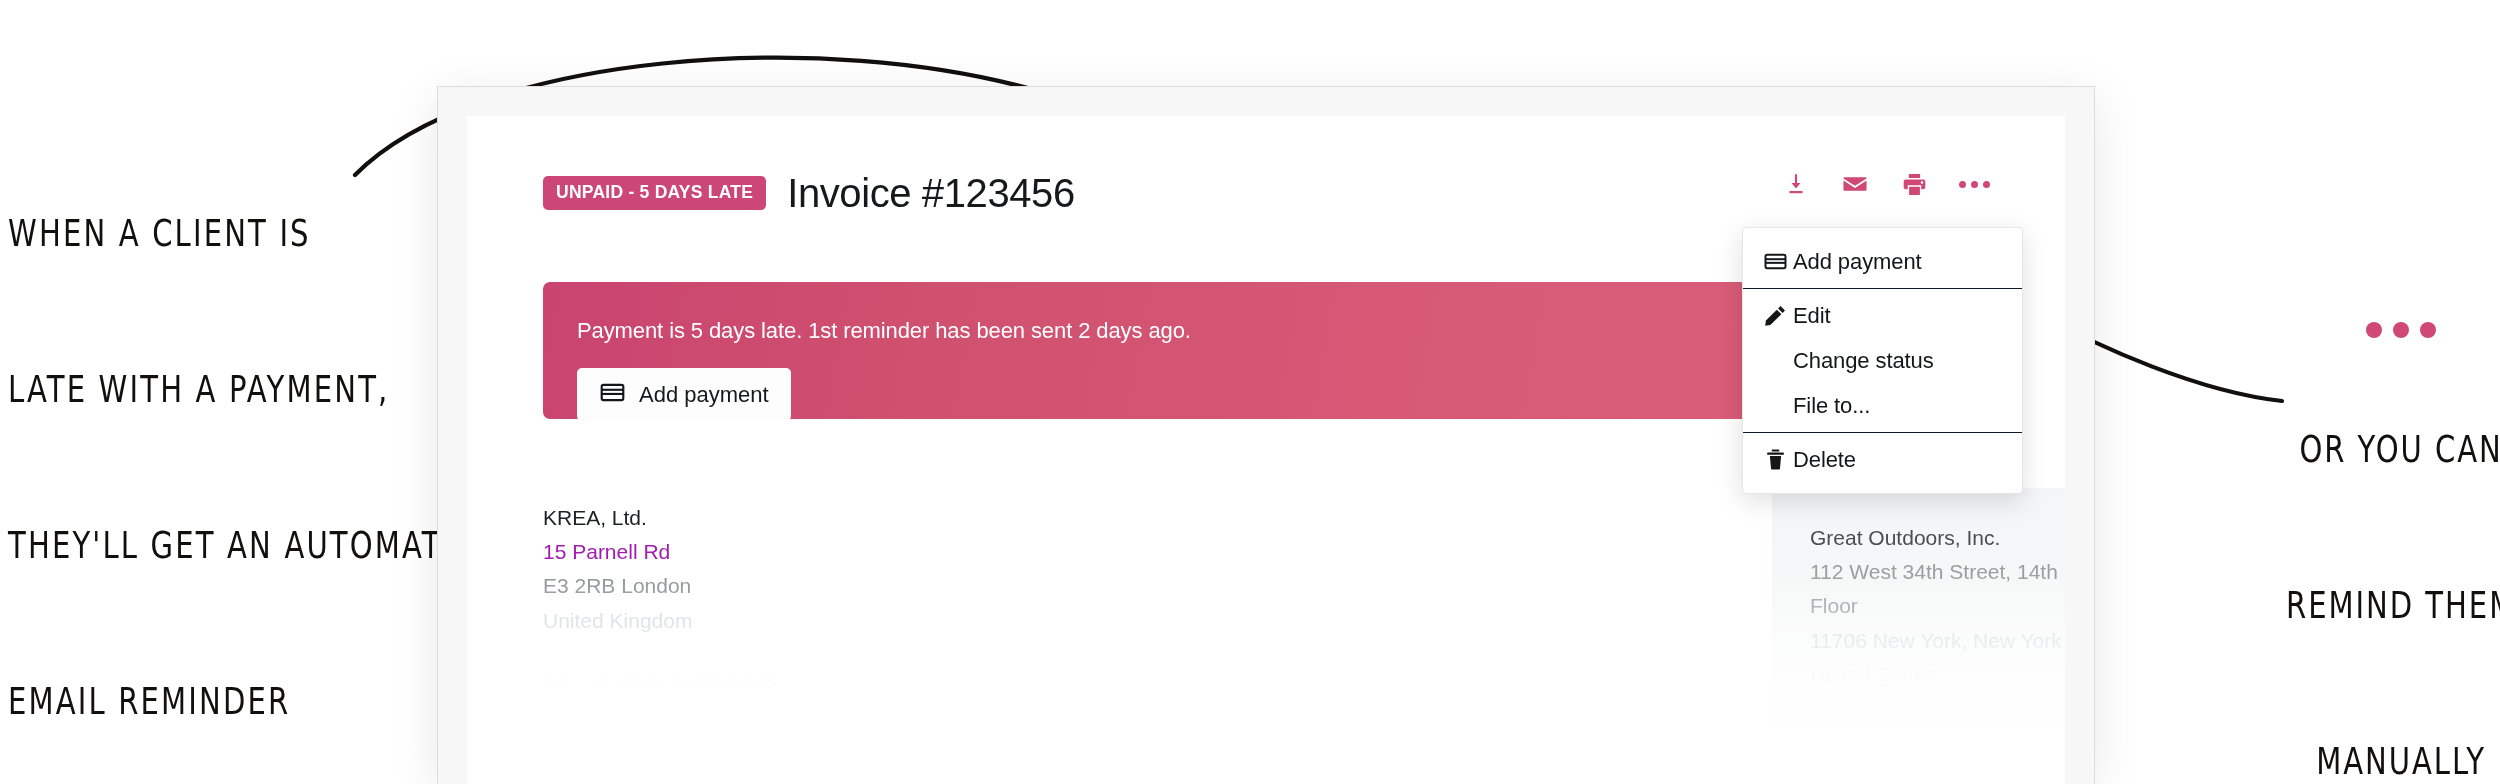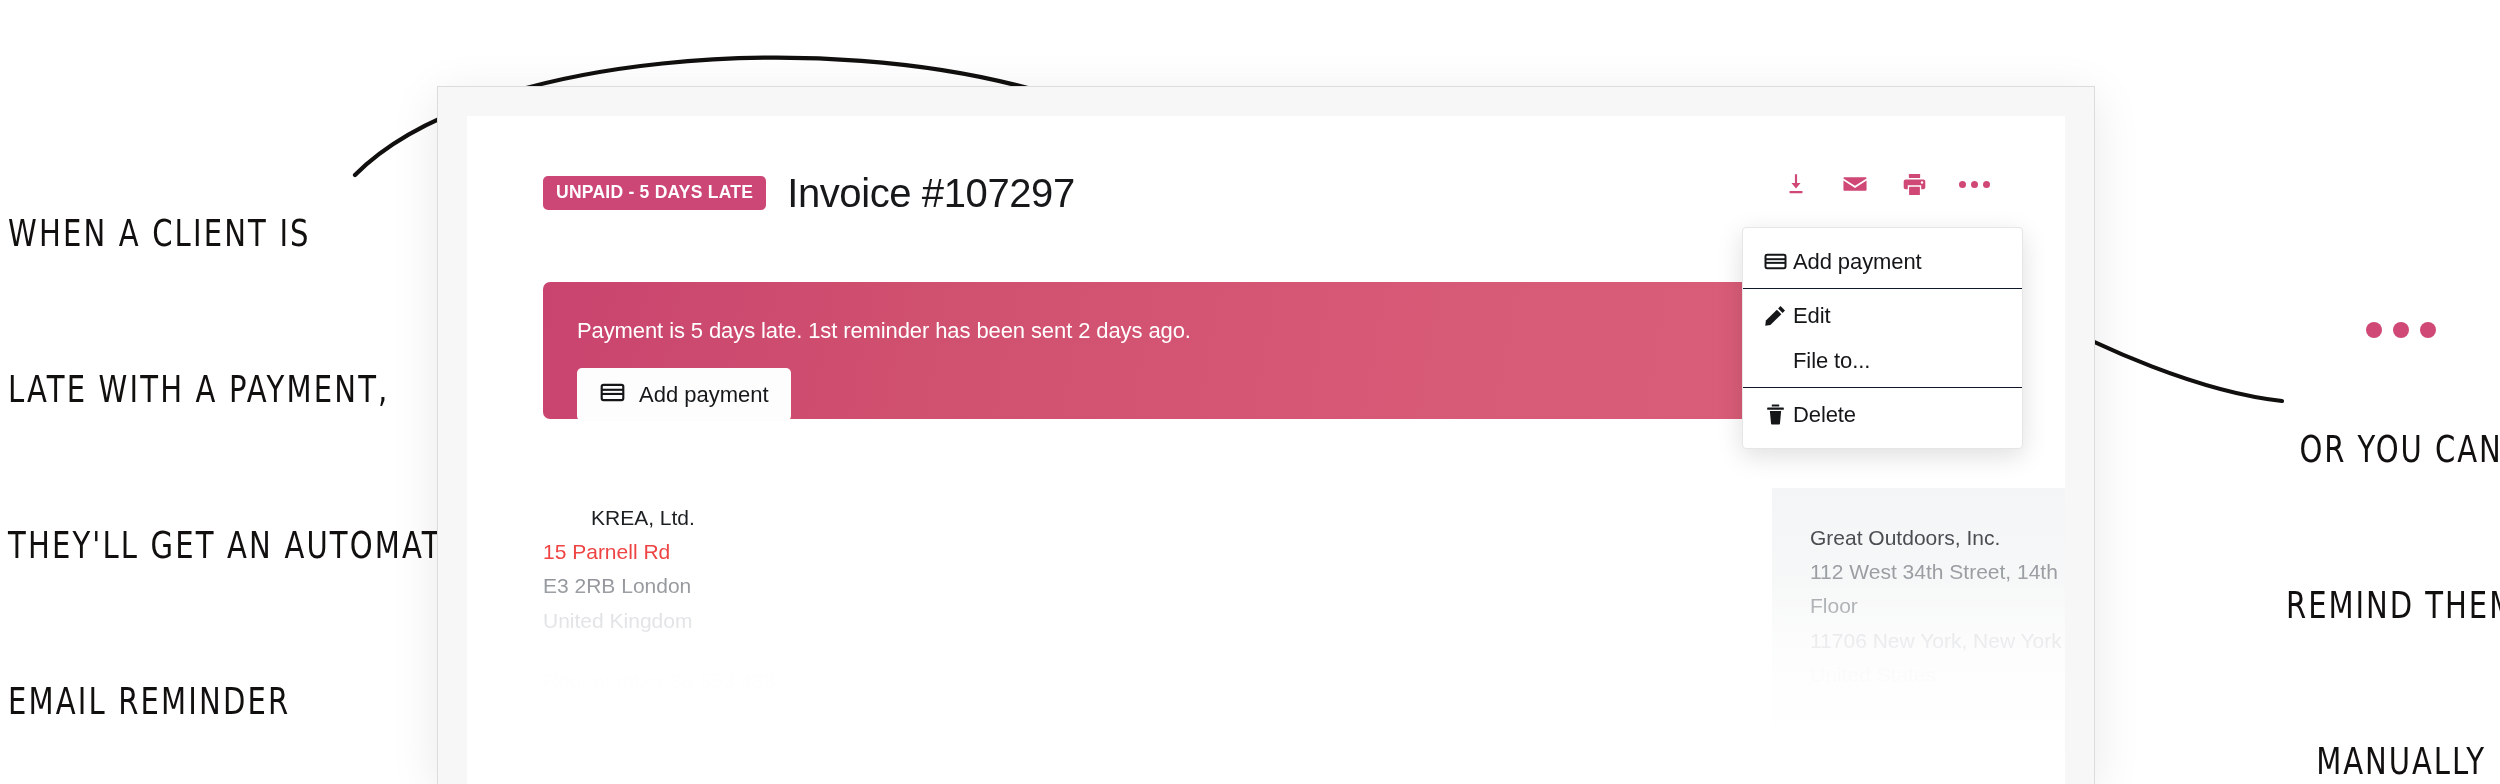--- a/index.html
+++ b/index.html
@@ -101,22 +101,22 @@
     background:#fdfdfd;border:none;border-radius:5px;
     height:53px;padding:0 22px;
     display:flex;align-items:center;gap:13px;
     cursor:pointer;
   }
   #alert-action .lbl{font-size:22px;color:#16181a;white-space:nowrap;}
 
   
   .party{position:absolute;font-size:21px;line-height:1.63;}
   #party-from{left:76px;top:385px;}
-  #party-from .l0{color:#1d2023;margin-left:48px;}
-  #party-from .l1{color:#ef4444;}
+  #party-from .l0{color:#1d2023;}
+  #party-from .l1{color:#a21caf;}
   #party-from .l2{color:#8d9196;}
   #party-from .l3{color:#d3d6d9;}
   #party-from .l4{color:#fafbfb;padding-top:26px;}
 
   #party-to-panel{
     position:absolute;left:1305px;top:372px;width:420px;height:296px;
     background:linear-gradient(180deg,#f4f5f6 0%,#f7f8f8 42%,#fcfcfc 78%,#ffffff 100%);
   }
   #party-to{left:1343px;top:405px;}
   #party-to .l0{color:#4a4e52;}
@@ -193,21 +193,21 @@
     <path d="M 58 2 L 4 12 L 46 46"></path>
   </svg>
 
   <div id="frame-shadow"></div>
   <div id="window-frame"></div>
 
   <div id="invoice-card">
 
     <div id="invoice-header">
       <span id="status-badge">UNPAID - 5 DAYS LATE</span>
-      <span id="invoice-title">Invoice #107297</span>
+      <span id="invoice-title">Invoice #123456</span>
     </div>
 
     <div id="toolbar">
       <div class="tb-btn">
         <svg width="26" height="26" viewBox="0 0 24 24" fill="#cf4876">
           <path d="M11 3h2v8h3.2L12 16.2 7.8 11H11V3z"></path>
           <rect x="6" y="18.4" width="12" height="2.1" rx="0.4"></rect>
         </svg>
       </div>
       <div class="tb-btn">
@@ -285,20 +285,24 @@
         <span class="menu-ico">
           <svg width="25" height="25" viewBox="0 0 24 24" fill="#141618">
             <path d="M16.8 2.9l4.3 4.3-2.3 2.3-4.3-4.3 2.3-2.3z"></path>
             <path d="M13.3 6.4l4.3 4.3L7.1 21.2l-5 .7.7-5L13.3 6.4z"></path>
           </svg>
         </span>
         <span class="menu-lbl">Edit</span>
       </div>
       <div class="menu-item no-ico">
         <span class="menu-ico"></span>
+        <span class="menu-lbl">Change status</span>
+      </div>
+      <div class="menu-item no-ico">
+        <span class="menu-ico"></span>
         <span class="menu-lbl">File to...</span>
       </div>
     </div>
 
 
     <div class="menu-group">
       <div class="menu-item">
         <span class="menu-ico">
           <svg width="25" height="25" viewBox="0 0 24 24" fill="#141618">
             <rect x="8.4" y="2.4" width="7.2" height="2" rx="0.5"></rect>

